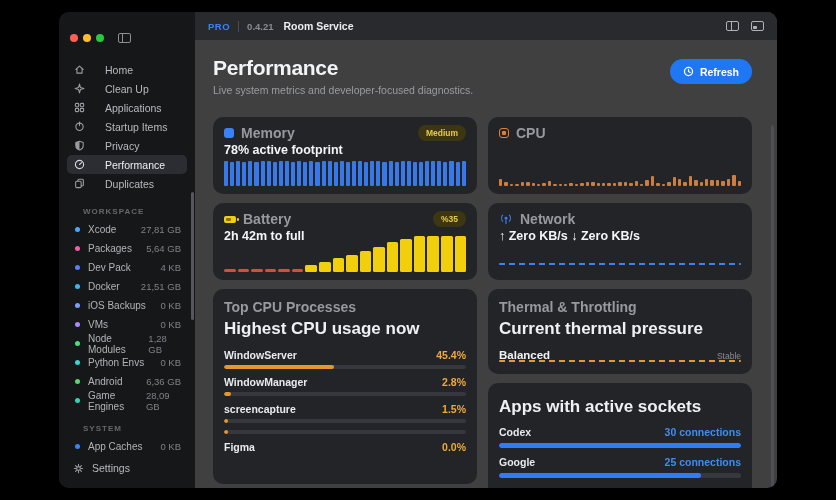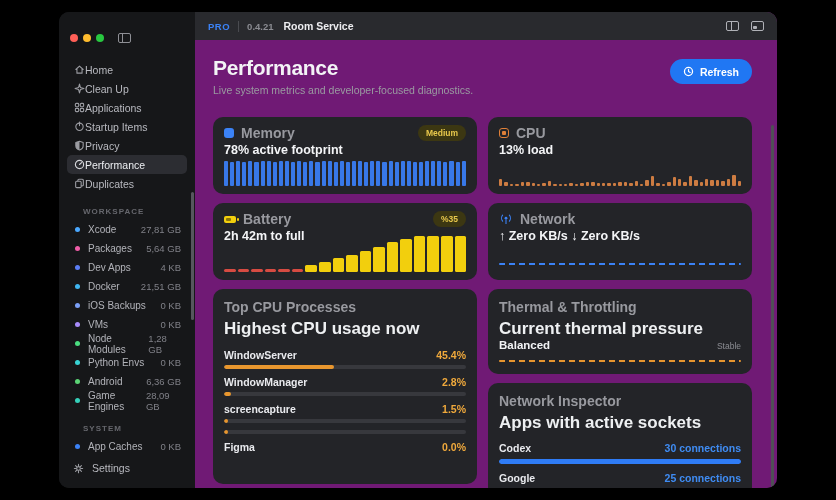--- a/index.html
+++ b/index.html
@@ -14,42 +14,42 @@
   .sidebar { width:136px; flex-shrink:0; background:#161719; position:relative;
     display:flex; flex-direction:column; }
   .traffic { display:flex; gap:5px; padding:21px 0 0 11px; align-items:center; }
   .tl { width:8px; height:8px; border-radius:50%; }
   .sb-toggle { width:13px; height:10px; border:1.2px solid #8e8f95; border-radius:2px;
     margin-left:9px; position:relative; }
   .sb-toggle::after { content:""; position:absolute; left:3px; top:0; bottom:0;
     width:1.2px; background:#8e8f95; }
 
   .nav { margin-top:17px; padding:0 8px; }
-  .nav-item { height:19px; display:flex; align-items:center; gap:0; padding:0 7px;
+  .nav-item { height:19px; display:flex; align-items:center; gap:20px; padding:0 7px;
     border-radius:5px; color:#b9bac0; font-size:10.5px; cursor:default; }
   .nav-item.active { background:#2c2d32; color:#eceef1; }
   .nav-item .ic { width:11px; height:11px; display:flex; align-items:center; color:#9a9ba1; }
   .nav-item.active .ic { color:#d6d7db; }
 
   .section-label { margin:14px 0 4px 24px; font-size:8px; letter-spacing:1px;
     color:#66676d; font-weight:700; }
   .ws-row { height:19px; display:flex; align-items:center; padding:0 14px 0 16px;
     font-size:10px; color:#b2b3b9; }
   .ws-row .dot { width:5px; height:5px; border-radius:50%; margin-right:8px; flex-shrink:0; }
   .ws-row .sz { margin-left:auto; color:#808188; font-size:9.5px; }
 
   .settings-row { position:absolute; left:14px; bottom:14px; display:flex;
     align-items:center; gap:8px; color:#b9bac0; font-size:10.5px; }
   .settings-row .ic { width:11px; height:11px; color:#9a9ba1; }
 
   .side-scroll { position:absolute; right:1px; top:180px; width:3px; height:128px;
     border-radius:2px; background:#56575d; }
 
   
-  .main { flex:1; display:flex; flex-direction:column; position:relative; background:#701a75; }
+  .main { flex:1; display:flex; flex-direction:column; position:relative; background:#404040; }
   .topbar { height:28px; flex-shrink:0; background:#292a2e; display:flex;
     align-items:center; padding:0 13px; }
   .pro { color:#3b82f6; font-size:9.5px; font-weight:800; letter-spacing:.5px; }
   .tb-div { width:1px; height:11px; background:#4a4b50; margin:0 8px; }
   .tb-ver { color:#8b8c92; font-size:9.5px; font-weight:600; }
   .tb-title { color:#ededf0; font-size:10.5px; font-weight:700; margin-left:10px; }
   .tb-icons { margin-left:auto; display:flex; gap:12px; align-items:center; }
   .tbi { width:13px; height:10px; border:1.2px solid #b0b1b7; border-radius:2px; position:relative; }
   .tbi.cols::after { content:""; position:absolute; left:4px; top:0; bottom:0; width:1.2px; background:#b0b1b7; }
   .tbi.pip::after { content:""; position:absolute; left:1px; bottom:1px; width:4px; height:3px; background:#b0b1b7; border-radius:1px; }
@@ -98,21 +98,21 @@
   .proc-list { margin-top:10px; }
   .proc-row { margin-bottom:7px; }
   .proc-line { display:flex; justify-content:space-between; align-items:baseline; height:13px; }
   .proc-name { color:#e9eaee; font-size:10.5px; font-weight:700; }
   .proc-pct { color:#f0a93c; font-size:10.5px; font-weight:800; }
   .proc-track { margin-top:3px; height:4px; border-radius:2px; background:#37383d; overflow:hidden; }
   .proc-fill { height:100%; border-radius:2px; background:#e8962e; }
 
   .right-stack { display:flex; flex-direction:column; gap:9px; }
   .thermal-card { height:85px; }
-  .thermal-row { display:flex; justify-content:space-between; align-items:baseline; }
+  .thermal-row { display:flex; justify-content:space-between; align-items:baseline; margin-top:10px; }
   .thermal-val { color:#f2f3f5; font-size:11.5px; font-weight:800; }
   .thermal-status { color:#8c8d93; font-size:8.5px; }
 
   .insp-card { height:140px; }
   .insp-list { margin-top:9px; }
   .insp-row { margin-bottom:8px; }
   .insp-line { display:flex; justify-content:space-between; align-items:baseline; height:13px; }
   .insp-name { color:#e9eaee; font-size:10.5px; font-weight:700; }
   .insp-conn { color:#3f8cf3; font-size:10.5px; font-weight:800; }
   .insp-track { margin-top:4px; height:5px; border-radius:3px; background:#37383d; overflow:hidden; }
@@ -209,21 +209,21 @@
           <span>Xcode</span>
           <span class="sz">27,81 GB</span>
         </div>
         <div class="ws-row">
           <span class="dot" style="background:#ef5da8"></span>
           <span>Packages</span>
           <span class="sz">5,64 GB</span>
         </div>
         <div class="ws-row">
           <span class="dot" style="background:#5b7ef5"></span>
-          <span>Dev Apps</span>
+          <span>Dev Pack</span>
           <span class="sz">4 KB</span>
         </div>
         <div class="ws-row">
           <span class="dot" style="background:#3fb5f0"></span>
           <span>Docker</span>
           <span class="sz">21,51 GB</span>
         </div>
         <div class="ws-row">
           <span class="dot" style="background:#7a9ff7"></span>
           <span>iOS Backups</span>
@@ -356,21 +356,20 @@
               <span class="b" style="height: 93%;"></span>
               <span class="b" style="height: 96%;"></span>
             </div>
         </div>
 
         <div class="card">
           <div class="card-top">
             <span class="ic-cpu"></span>
             <span class="card-label">CPU</span>
           </div>
-          <div class="card-value">13% load</div>
           <div class="bars cpu" id="cpu-bars">
               <span class="b" style="height: 45%;"></span>
               <span class="b" style="height: 25%;"></span>
               <span class="b" style="height: 15%;"></span>
               <span class="b" style="height: 15%;"></span>
               <span class="b" style="height: 25%;"></span>
               <span class="b" style="height: 25%;"></span>
               <span class="b" style="height: 20%;"></span>
               <span class="b" style="height: 15%;"></span>
               <span class="b" style="height: 18%;"></span>
@@ -508,21 +507,20 @@
             <div class="card-label">Thermal &amp; Throttling</div>
             <div class="list-head-sub">Current thermal pressure</div>
             <div class="thermal-row">
               <span class="thermal-val">Balanced</span>
               <span class="thermal-status">Stable</span>
             </div>
             <div class="dash-line" style="--dc:#e8962e; bottom:12px"></div>
           </div>
 
           <div class="card insp-card">
-            <div class="card-label">Network Inspector</div>
             <div class="list-head-sub">Apps with active sockets</div>
             <div class="insp-list" id="insp-list">
                 <div class="insp-row">
                   <div class="insp-line">
                     <span class="insp-name">Codex</span>
                     <span class="insp-conn">30 connections</span>
                   </div>
                   <div class="insp-track">
                     <div class="insp-fill" style="width:100%"></div>
                   </div>

